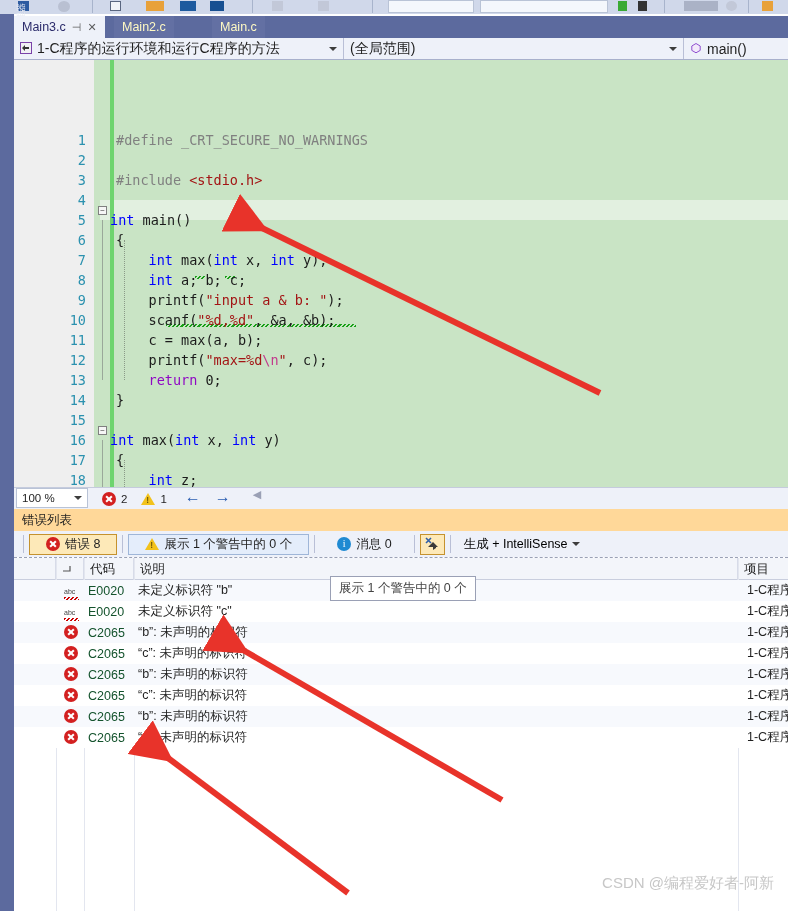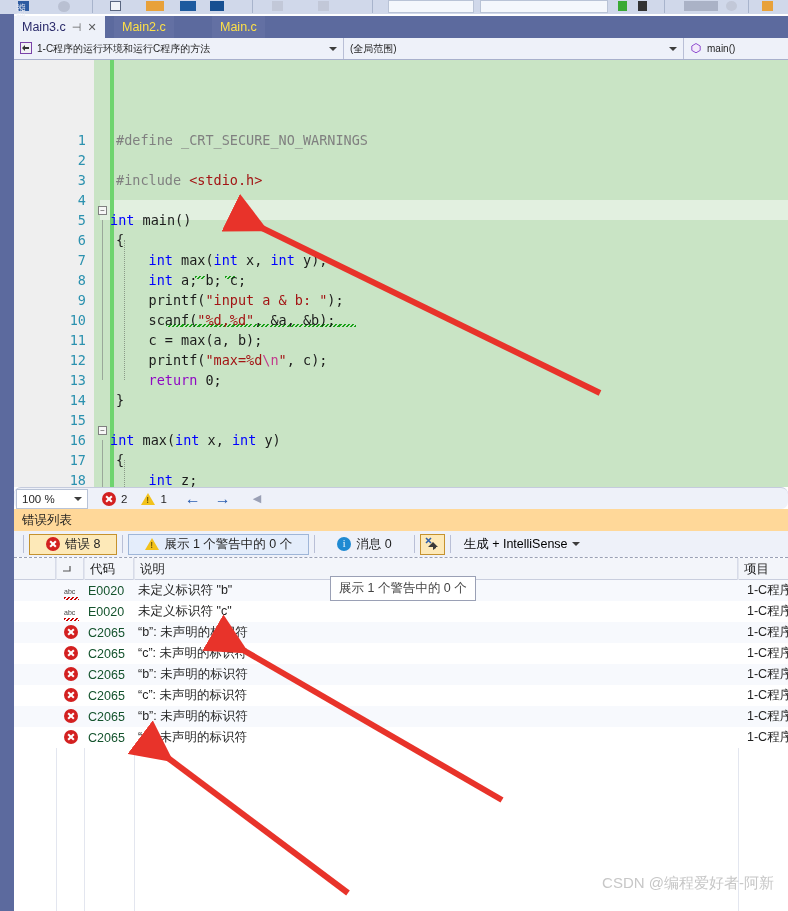--- a/index.html
+++ b/index.html
@@ -34,39 +34,39 @@
     white-space: nowrap;
   }
 
   
   .tabstrip {
     position: absolute; left: 14px; top: 16px; width: 774px; height: 22px;
     background: #5c6a9e;
   }
   .tab {
     position: absolute; top: 0; height: 22px;
-    font-size: 12.5px; color: #fde047;
+    font-size: 12.5px; color: #fef9c3;
     display: flex; align-items: center; padding: 0 8px;
     background: #6370a3; white-space: nowrap;
   }
   .tab.active { background: #eef1f9; color: #2a2a6a; }
   .tab .pin, .tab .x {
     margin-left: 6px; font-size: 11px; color: #444; opacity: .85;
   }
 
   
   .navbar {
     position: absolute; left: 14px; top: 38px; width: 774px; height: 22px;
     background: #eef1f9; border-bottom: 1px solid #a8b0cc;
     display: flex; align-items: stretch;
   }
   .navcell {
     position: relative; display: flex; align-items: center;
     background: #eef1f9; border-right: 1px solid #b9bfd6;
-    font-size: 10px; color: #1f1f1f; padding: 0 6px; white-space: nowrap;
+    font-size: 14px; color: #1f1f1f; padding: 0 6px; white-space: nowrap;
   }
   .navcell .caret {
     position: absolute; right: 6px; top: 50%; margin-top: -2px;
     width: 0; height: 0; border-left: 4px solid transparent;
     border-right: 4px solid transparent; border-top: 4px solid #3d3d3d;
   }
   .navicon { display: inline-block; margin-right: 5px; flex: none; }
 
   
   .editor {
@@ -105,21 +105,21 @@
   .vguide { position: absolute; width: 0; border-left: 1px dotted #8a9a88; }
   .squig {
     position: absolute; height: 3px;
     background: repeating-linear-gradient(135deg,#18a018 0 1.5px,transparent 1.5px 3px);
   }
 
   
   .estatus {
     position: absolute; left: 14px; top: 487px; width: 774px; height: 22px;
     background: #eef1f9; border-top: 1px solid #c5cbdd;
-    display: flex; align-items: center; font-size: 11.5px; color: #1f1f1f; border-radius: 7px;
+    display: flex; font-size: 11.5px; color: #1f1f1f;
   }
   .zoombox {
     width: 72px; height: 20px; margin-left: 2px; background: #ffffff;
     border: 1px solid #b9c3d6; position: relative;
     display: flex; align-items: center; padding-left: 5px; font-size: 11.5px;
   }
   .zoombox .caret {
     position: absolute; right: 5px; top: 50%; margin-top: -2px;
     width: 0; height: 0; border-left: 4px solid transparent;
     border-right: 4px solid transparent; border-top: 4px solid #3d3d3d;

